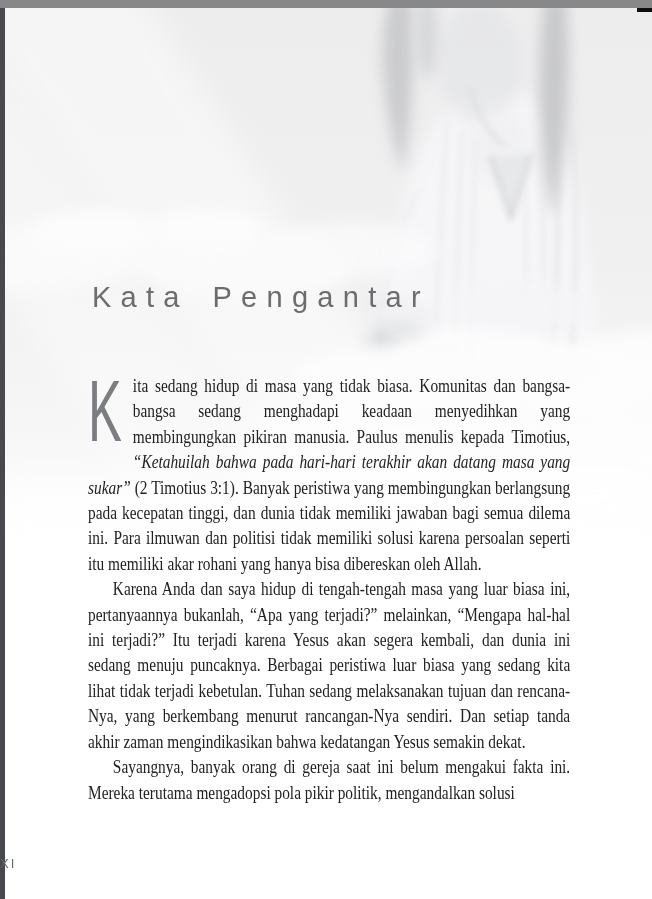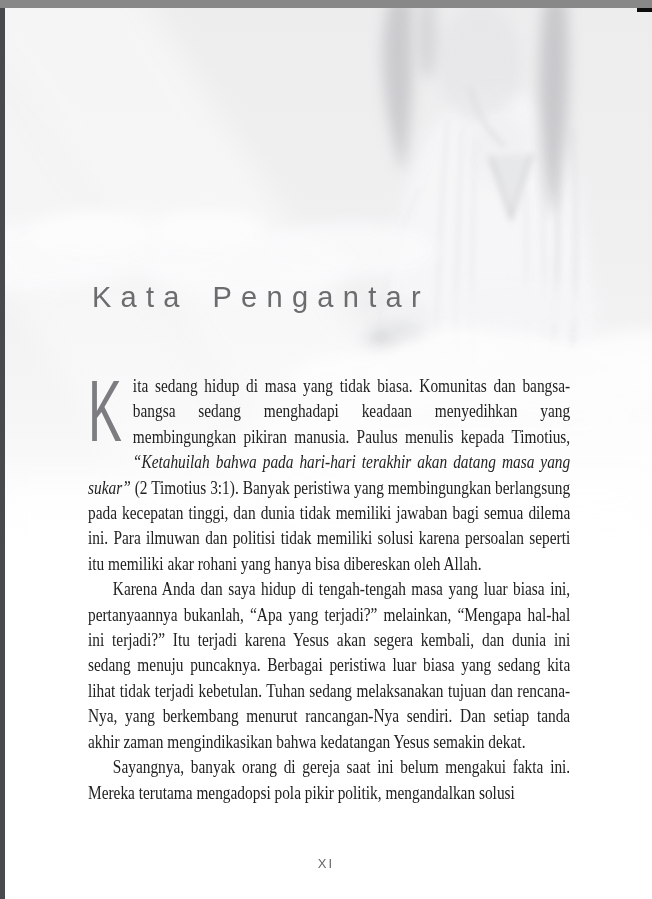--- a/index.html
+++ b/index.html
@@ -54,21 +54,21 @@
     font-weight: 300;
     font-size: 88px;
     line-height: 75px;
     color: #7c7d80;
     transform: scaleX(0.72);
     transform-origin: 0 0;
   }
   .quote-italic { font-style: italic; }
   .folio {
     position: absolute; left: 0; top: 848px; width: 652px;
-    text-align: center;
+    text-align: left;
     font-family: "Liberation Sans", "DejaVu Sans", sans-serif;
     font-size: 13px;
     letter-spacing: 2px;
     color: #66686b;
   }
 </style>
 </head>
 <body>
 
 <div class="page">

